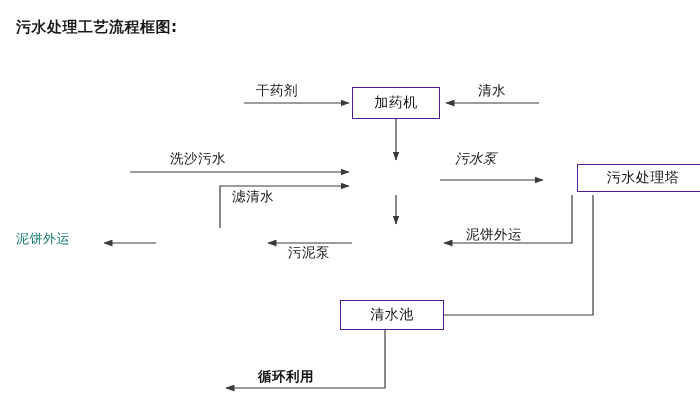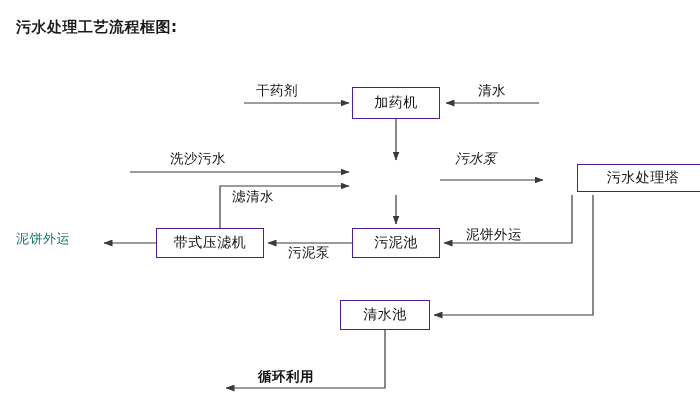--- a/index.html
+++ b/index.html
@@ -106,29 +106,23 @@
 
   <div class="node" style="left:352px; top:87px; width:88px; height:32px;">
     <span>加药机</span>
   </div>
 
 
   <div class="node" style="left:577px; top:164px; width:132px; height:28px;">
     <span>污水处理塔</span>
   </div>
 
-  <div class="node" style="left:156px; top:228px; width:108px; height:30px;">
-    <span>带式压滤机</span>
-  </div>
 
-  <div class="node" style="left:352px; top:228px; width:88px; height:30px;">
-    <span>污泥池</span>
-  </div>
 
-  <div class="node" style="left:340px; top:300px; width:90px; height:30px;">
+  <div class="node" style="left:340px; top:300px; width:104px; height:30px;">
     <span>清水池</span>
   </div>
 
   <div class="edge-label" style="left:256px; top:82px;">干药剂</div>
 
   <div class="edge-label" style="left:478px; top:82px;">清水</div>
 
   <div class="edge-label" style="left:170px; top:150px;">洗沙污水</div>
 
   <div class="edge-label" style="left:232px; top:188px;">滤清水</div>

